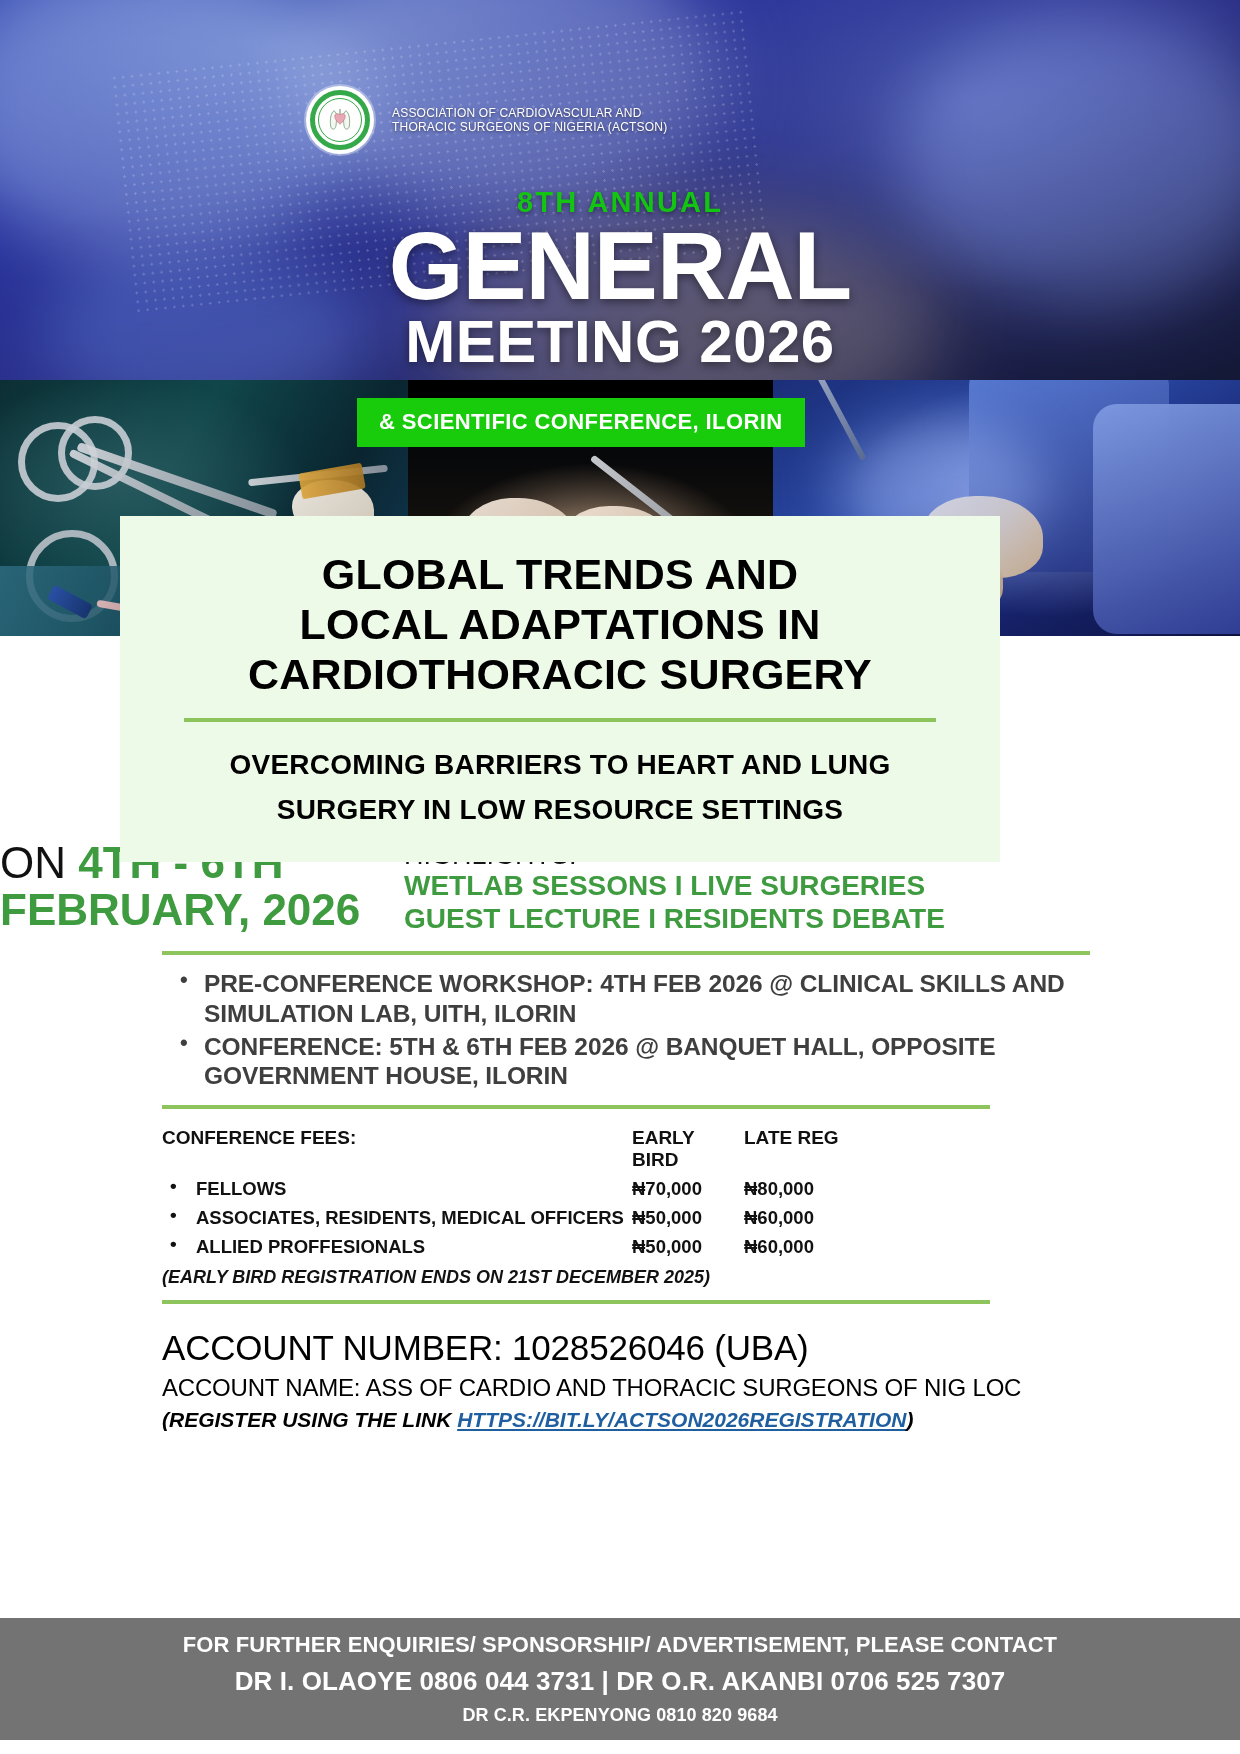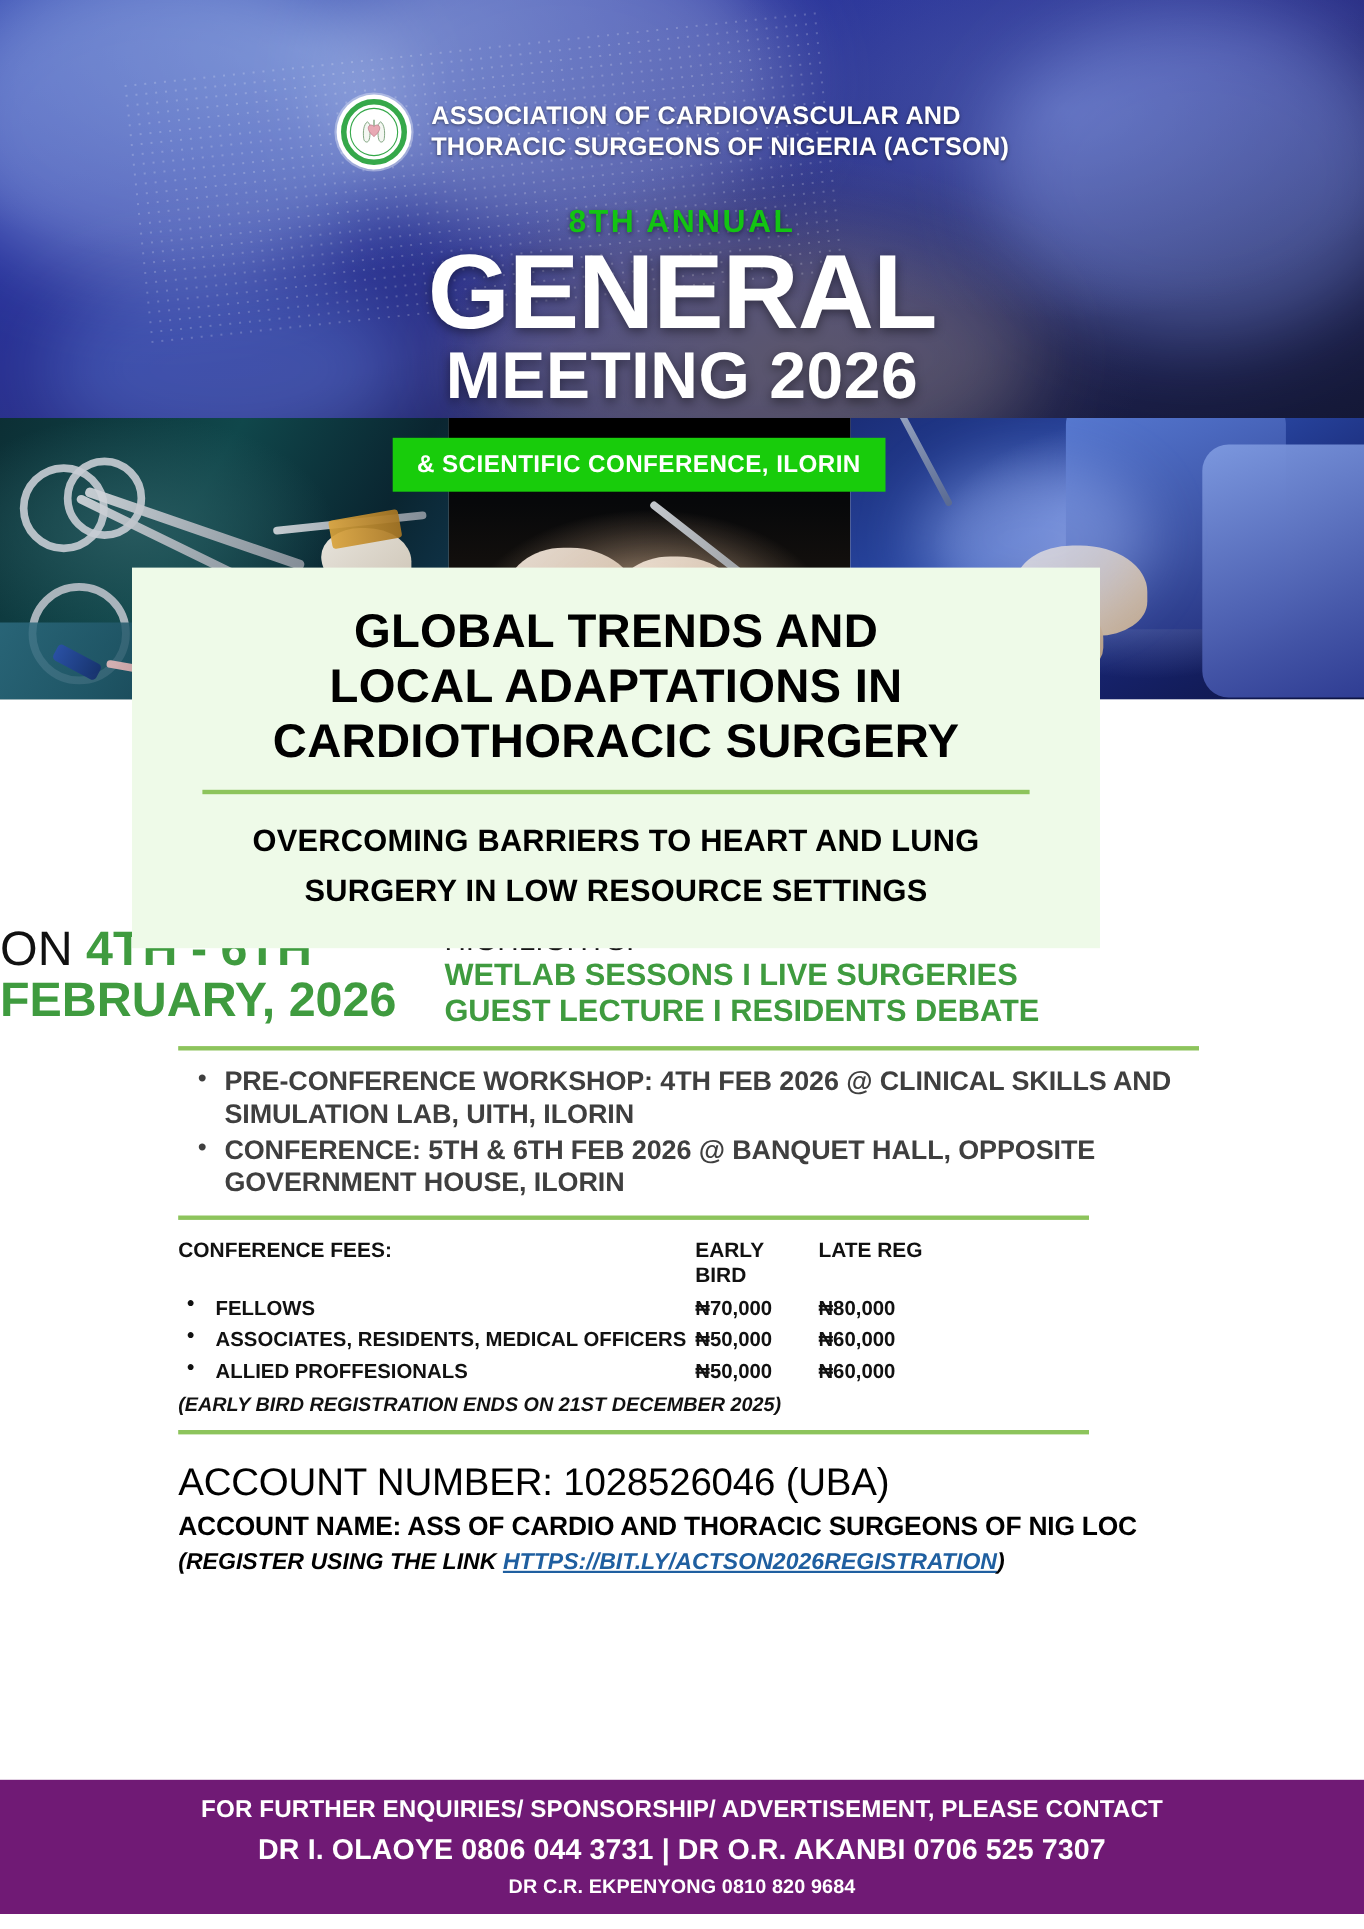--- a/index.html
+++ b/index.html
@@ -29,21 +29,21 @@
     background-image:radial-gradient(circle,rgba(255,255,255,.9) 1px,transparent 1.4px);
     background-size:9px 9px;transform:rotate(-6deg);}
 
   .brandrow{position:absolute;left:306px;top:86px;display:flex;align-items:center;gap:18px;z-index:6;}
   .logo{width:68px;height:68px;border-radius:50%;background:#ffffff;position:relative;flex:0 0 auto;
     box-shadow:0 0 0 2px rgba(255,255,255,.35);}
   .logo .ring{position:absolute;inset:4px;border-radius:50%;border:5px solid #35a84a;}
   .logo .ring2{position:absolute;inset:12px;border-radius:50%;border:1.5px solid #35a84a;}
   .logo .organ{position:absolute;inset:17px;border-radius:50%;background:#ffffff;overflow:hidden;}
   .logo svg{position:absolute;inset:0;width:100%;height:100%;}
-  .brandtxt{color:#ffffff;font-weight:bold;font-size:23px;line-height:1.2;letter-spacing:.2px;
+  .brandtxt{color:#ffffff;font-weight:normal;font-size:12px;line-height:1.2;letter-spacing:.2px;
     text-shadow:0 1px 3px rgba(0,0,0,.5);}
 
   .annual{position:absolute;top:186px;left:0;right:0;text-align:center;color:#13c413;
     font-weight:bold;font-size:29px;letter-spacing:2.2px;z-index:6;
     text-shadow:0 2px 5px rgba(0,0,0,.45);}
   .bigword{position:absolute;top:218px;left:0;right:0;text-align:center;color:#ffffff;
     font-weight:bold;font-size:96px;line-height:1;letter-spacing:-1px;z-index:6;
     text-shadow:0 3px 10px rgba(0,0,0,.45);}
   .bigword2{position:absolute;top:312px;left:0;right:0;text-align:center;color:#ffffff;
     font-weight:bold;font-size:60px;line-height:1;letter-spacing:.5px;z-index:6;
@@ -109,26 +109,26 @@
   .fees-head .c2{width:112px;}
   .fees-row{display:flex;font-size:18.5px;font-weight:bold;color:#111;margin-top:7px;align-items:baseline;}
   .fees-row .nm{width:470px;position:relative;padding-left:34px;box-sizing:border-box;}
   .fees-row .nm:before{content:"•";position:absolute;left:8px;top:-3px;font-size:19px;}
   .fees-row .c1{width:112px;}
   .fees-row .c2{width:112px;}
   .fees-note{font-size:18px;font-weight:bold;font-style:italic;color:#111;margin-top:9px;}
 
   .acct{padding:24px 0 0 162px;}
   .acct-num{font-size:35px;font-weight:normal;color:#000;letter-spacing:-.2px;}
-  .acct-name{font-size:24px;font-weight:bold;color:#000;margin-top:6px;letter-spacing:-.2px;}
+  .acct-name{font-size:24px;font-weight:normal;color:#000;margin-top:6px;letter-spacing:-.2px;}
   .acct-link{font-size:21px;font-weight:bold;font-style:italic;color:#000;margin-top:6px;}
   .acct-link a{color:#1f5fa0;text-decoration:underline;}
 
   
-  .footer{position:absolute;left:0;right:0;bottom:14px;height:122px;background:#701a75;
+  .footer{position:absolute;left:0;right:0;bottom:14px;height:122px;background:#737373;
     color:#ffffff;text-align:center;display:flex;flex-direction:column;justify-content:center;gap:8px;}
   .f1{font-size:22px;font-weight:bold;letter-spacing:.1px;}
   .f2{font-size:26px;font-weight:bold;letter-spacing:.1px;}
   .f3{font-size:18px;font-weight:bold;letter-spacing:.1px;}
 </style>
 </head>
 <body>
 
 <div class="poster">
 

